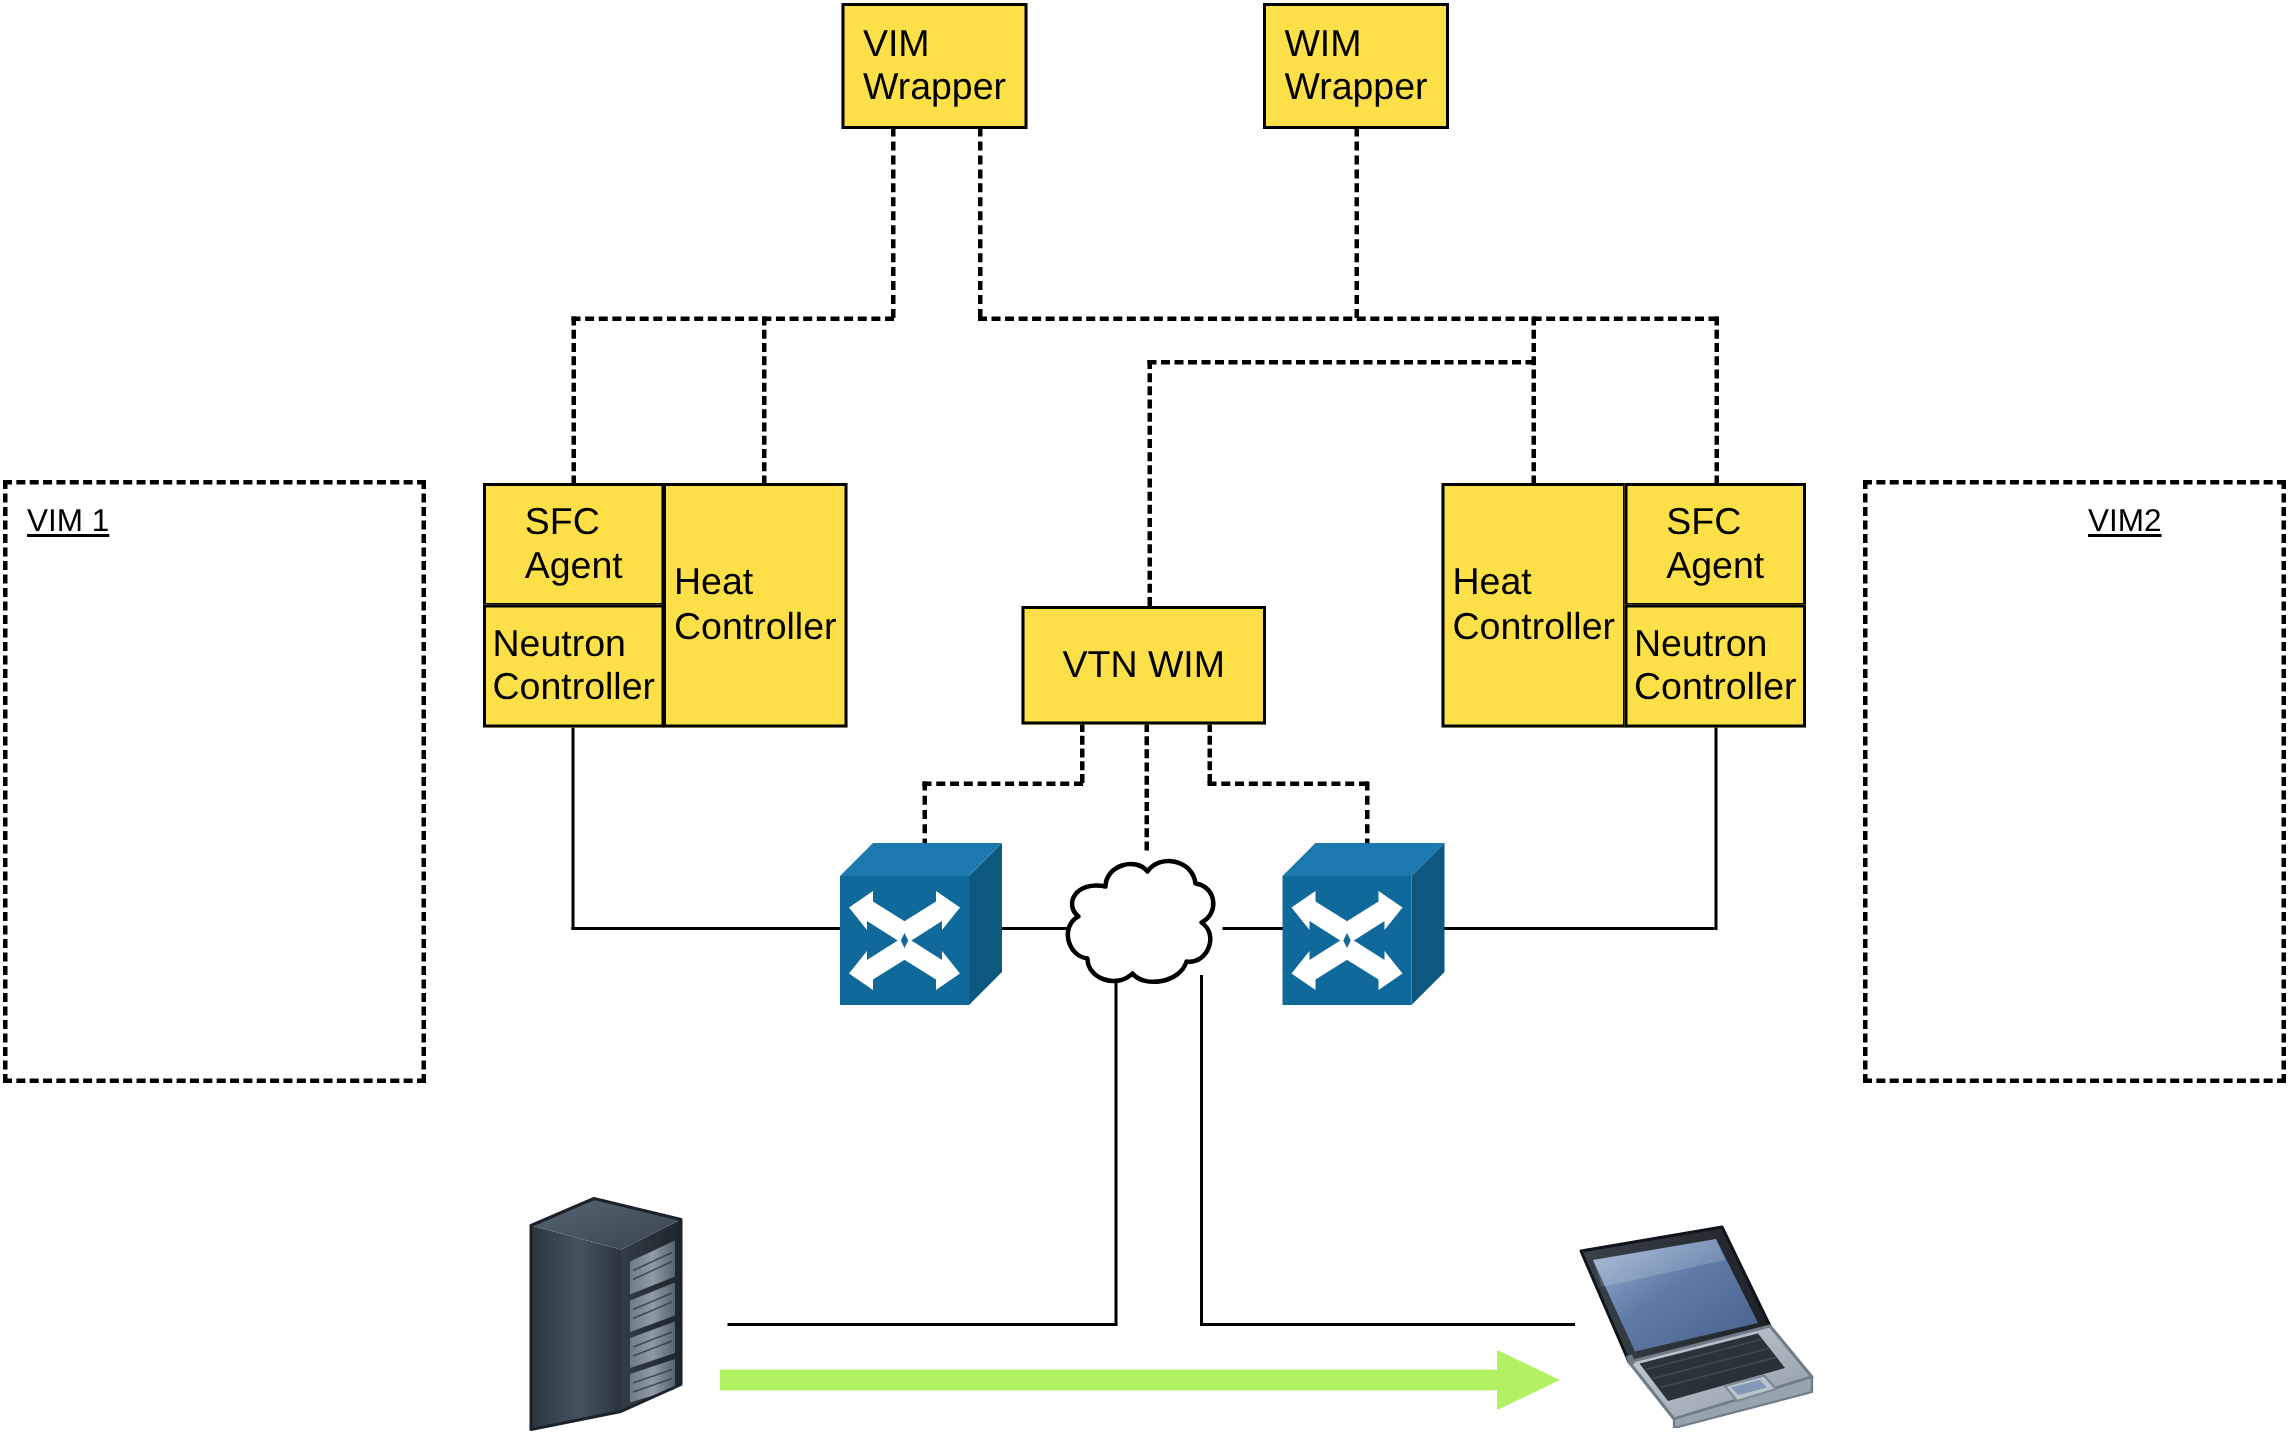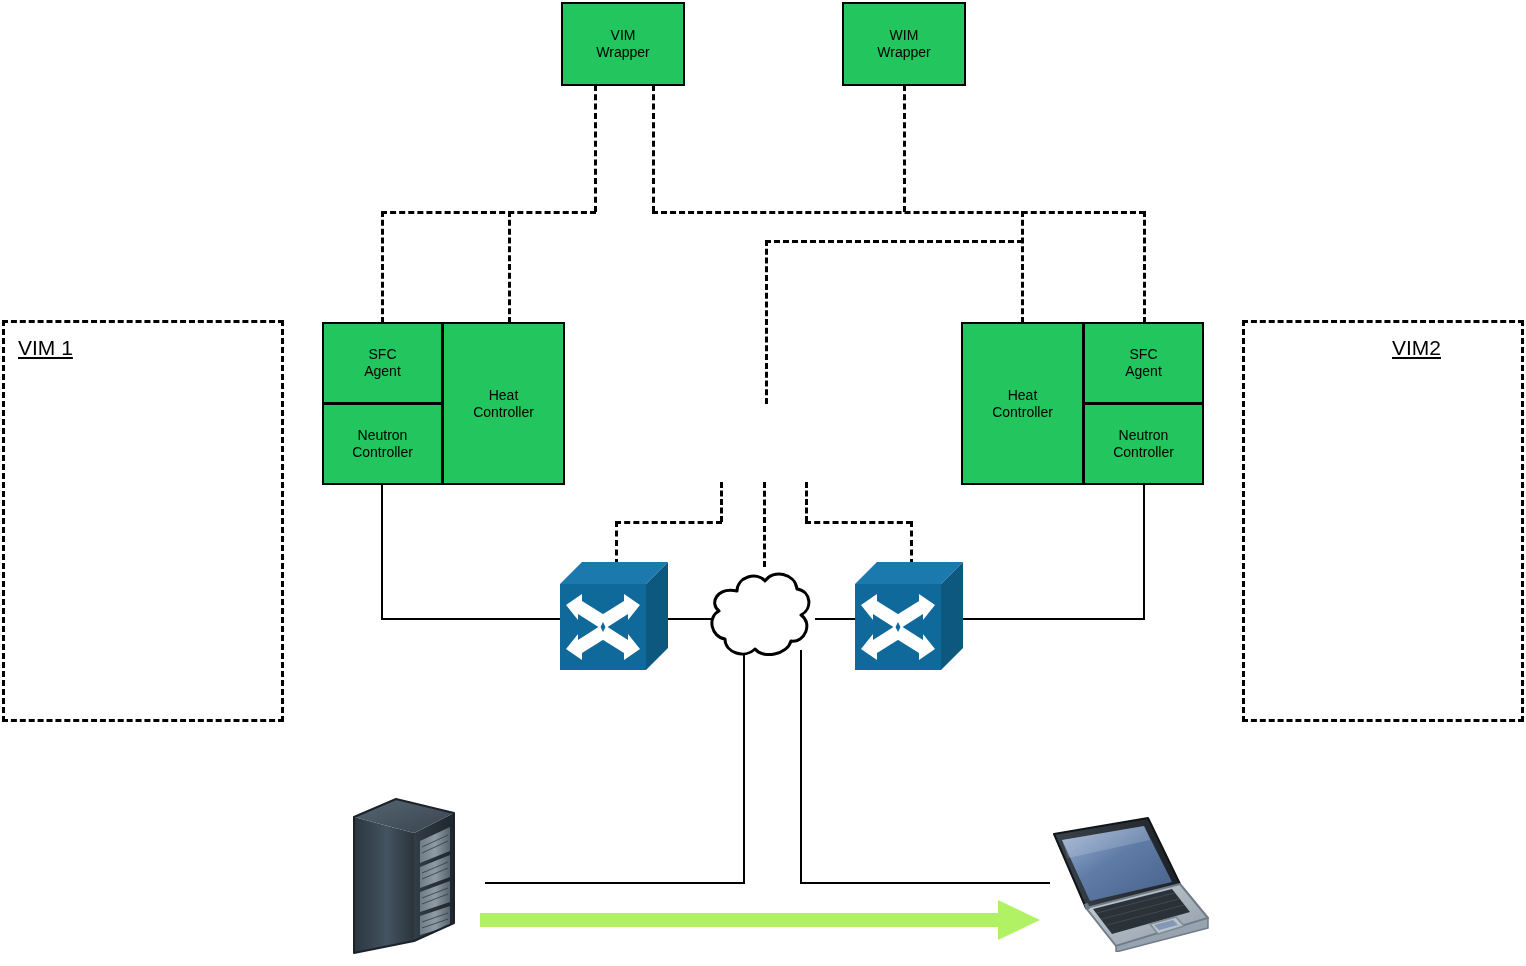--- a/index.html
+++ b/index.html
@@ -17,26 +17,26 @@
     width: 1526px;
     height: 966px;
     background: #ffffff;
     overflow: hidden;
   }
   
   .box {
     position: absolute;
     box-sizing: border-box;
     border: 2px solid #000000;
-    background: #22c55e;
+    background: #fde047;
     display: flex;
     align-items: center;
     justify-content: center;
-    text-align: center;
-    font-size: 14px;
+    text-align: left;
+    font-size: 25px;
     line-height: 1.18;
     color: #000000;
     white-space: pre-line;
   }
   
   .region {
     position: absolute;
     box-sizing: border-box;
     border: 3px dashed #000000;
     background: transparent;
@@ -143,20 +143,21 @@
   <div class="box" style="left:442px; top:322px; width:123px; height:163px;">Heat
 Controller</div>
 
   <div class="box" style="left:961px; top:322px; width:123px; height:163px;">Heat
 Controller</div>
   <div class="box" style="left:1083px; top:322px; width:121px; height:82px;">SFC
 Agent</div>
   <div class="box" style="left:1083px; top:403px; width:121px; height:82px;">Neutron
 Controller</div>
 
+  <div class="box" style="left:681px; top:404px; width:163px; height:79px;">VTN WIM</div>
 
   <div class="gfx" style="left:556px; top:558px; width:116px; height:116px;">
     <svg viewBox="0 0 116 116" width="116" height="116">
 
       <polygon points="4,26 26,4 112,4 90,26" fill="#1c79ad"></polygon>
 
       <polygon points="90,26 112,4 112,90 90,112" fill="#0d587f"></polygon>
 
       <rect x="4" y="26" width="86" height="86" fill="#10699b"></rect>
 

